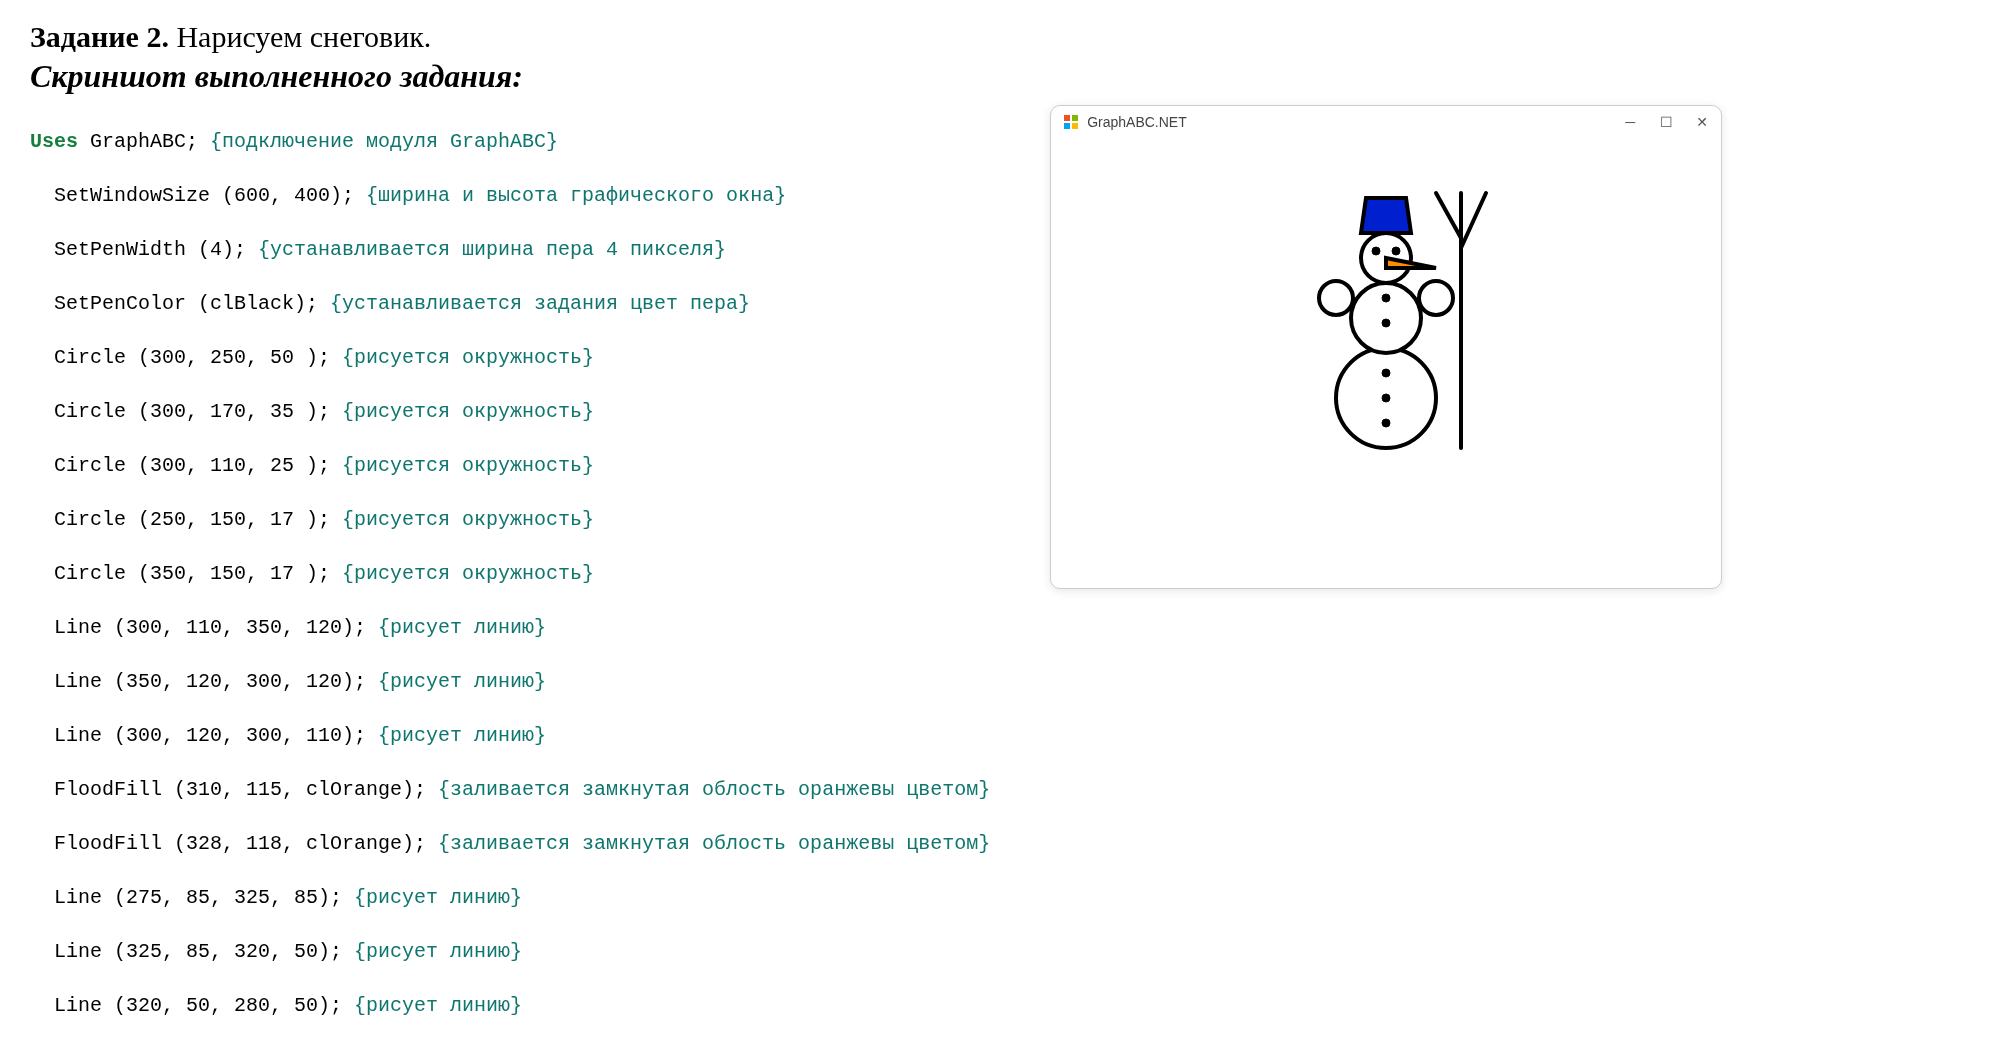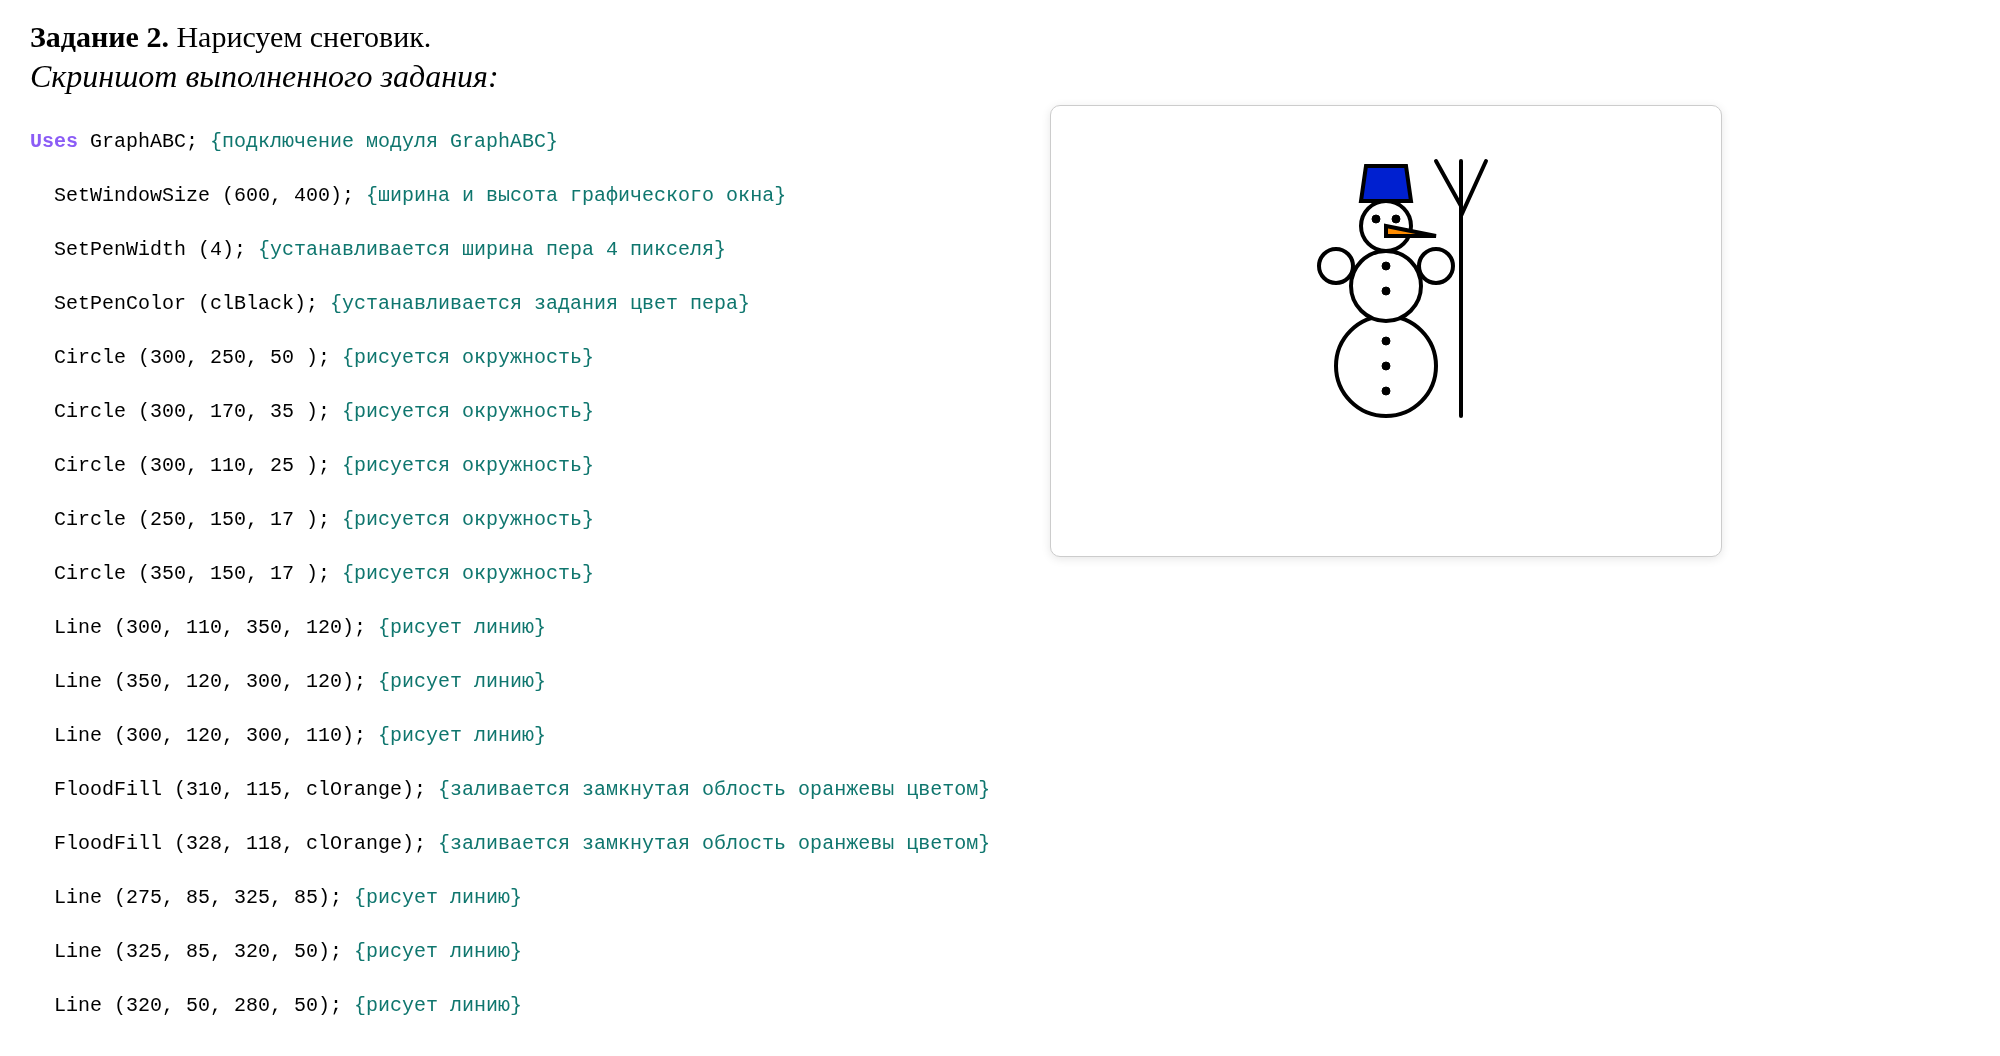--- a/index.html
+++ b/index.html
@@ -12,37 +12,37 @@
     box-sizing: border-box;
   }
   .heading {
     font-size: 30px;
     margin: 0 0 4px 0;
   }
   .heading .bold { font-weight: 700; }
   .subheading {
     font-size: 32px;
     font-style: italic;
-    font-weight: 400;
+    font-weight: 700;
     margin: 0 0 6px 0;
   }
   .content-row {
     display: flex;
     align-items: flex-start;
     gap: 60px;
   }
   .code-block {
     font-family: Consolas, "Courier New", monospace;
     font-size: 20px;
     line-height: 1.35;
     white-space: pre;
     color: #000;
   }
   .code-block .line { display: block; }
-  .kw { font-weight: 700; color: #8b5cf6; }
+  .kw { font-weight: 700; color: #15803d; }
   .cm { color: #0f766e; }
   .indent { padding-left: 24px; display: inline-block; }
 
   .output-window {
     width: 670px;
     border: 1px solid #ccc;
     border-radius: 10px;
     background: #fff;
     box-shadow: 0 2px 10px rgba(0,0,0,0.1);
     margin-top: 4px;
@@ -107,20 +107,36 @@
 
 
 
 
 
 
 
   </div>
 
   <div class="output-window">
+    <div class="titlebar">
+      <span class="app-icon">
+        <svg width="16" height="16" viewBox="0 0 16 16">
+          <rect x="1" y="1" width="6" height="6" fill="#f25022"></rect>
+          <rect x="9" y="1" width="6" height="6" fill="#7fba00"></rect>
+          <rect x="1" y="9" width="6" height="6" fill="#00a4ef"></rect>
+          <rect x="9" y="9" width="6" height="6" fill="#ffb900"></rect>
+        </svg>
+      </span>
+      <span class="title-text">GraphABC.NET</span>
+      <span class="win-controls">
+        <span class="ctrl">─</span>
+        <span class="ctrl">☐</span>
+        <span class="ctrl">✕</span>
+      </span>
+    </div>
     <div class="canvas-area">
       <svg id="snowman-svg" width="600" height="400" viewBox="0 0 600 400" style="max-width:100%;height:auto;">
       <circle cx="300" cy="250" r="50" fill="#fff" stroke="#000" stroke-width="4"></circle>
           <circle cx="300" cy="170" r="35" fill="#fff" stroke="#000" stroke-width="4"></circle>
           <circle cx="300" cy="110" r="25" fill="#fff" stroke="#000" stroke-width="4"></circle>
           <circle cx="250" cy="150" r="17" fill="#fff" stroke="#000" stroke-width="4"></circle>
           <circle cx="350" cy="150" r="17" fill="#fff" stroke="#000" stroke-width="4"></circle>
           <polygon points="300,110 350,120 300,120" fill="#ff8c00" stroke="#000" stroke-width="4"></polygon>
           <polygon points="275,85 325,85 320,50 280,50" fill="#0020d0" stroke="#000" stroke-width="4"></polygon>
           <line x1="375" y1="300" x2="375" y2="45" stroke="#000" stroke-width="4" stroke-linecap="round"></line>

